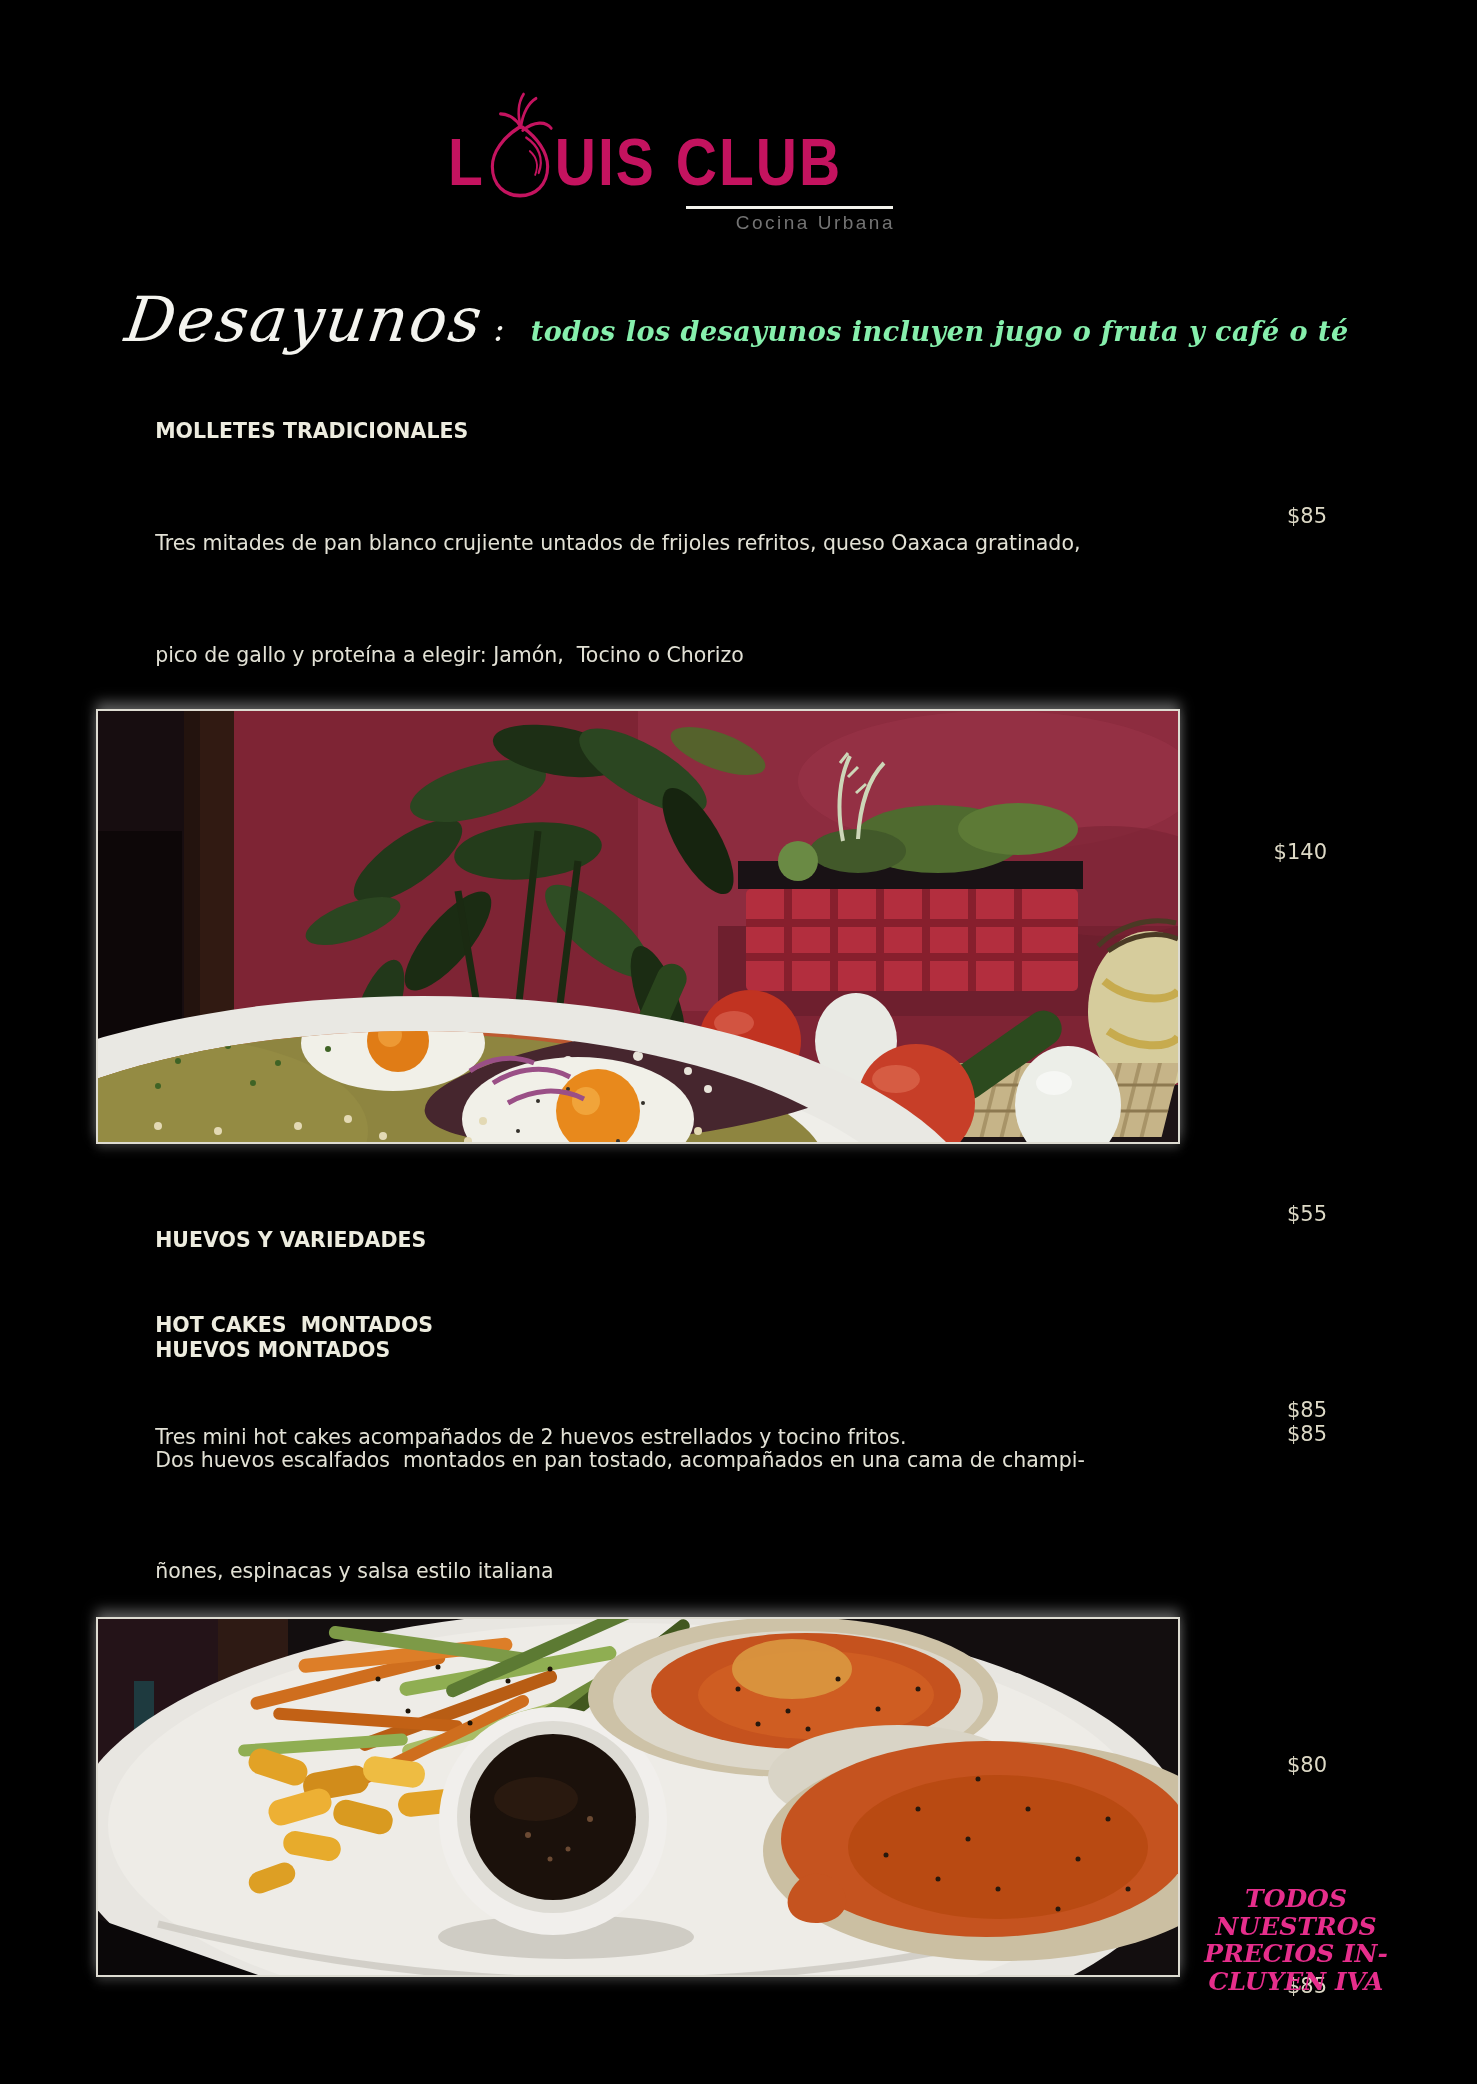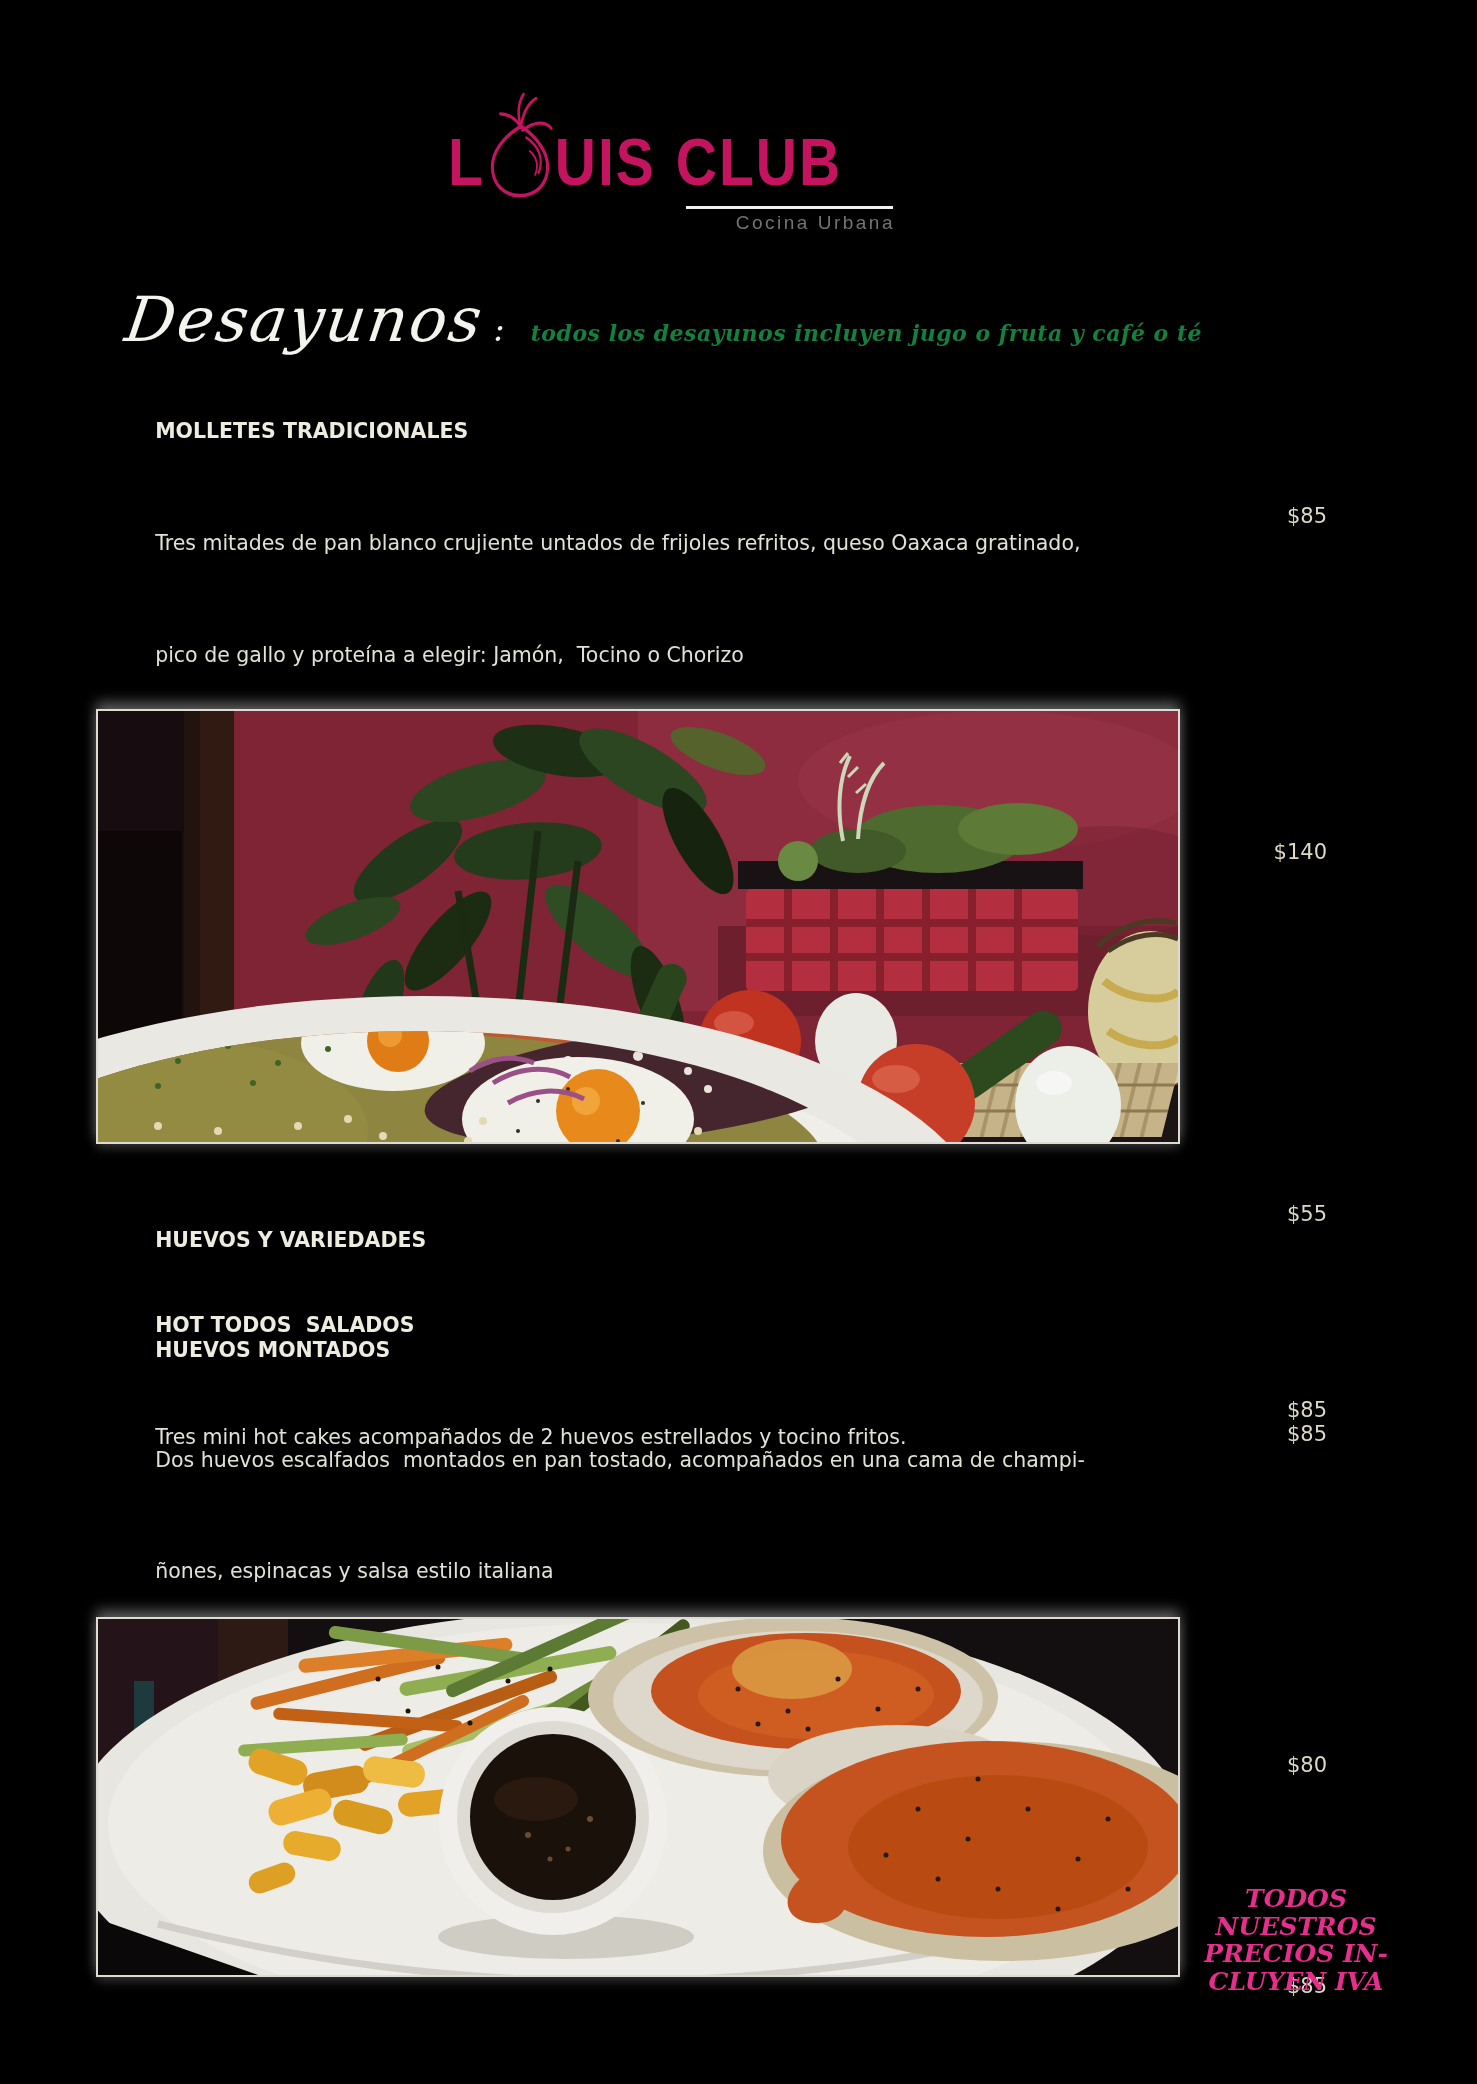--- a/index.html
+++ b/index.html
@@ -16,21 +16,21 @@
   .logo-underline{position:absolute;right:55px;top:106px;width:207px;height:3px;background:#f2f2ec;}
   .logo-tagline{position:absolute;right:53px;top:112px;font-family:"Liberation Sans",sans-serif;
                 font-size:19px;letter-spacing:2.5px;color:#737373;}
 
   
   .heading{position:absolute;left:126px;top:283px;display:flex;align-items:baseline;}
   .script-title{font-family:"DejaVu Serif",serif;font-style:italic;font-weight:400;
                 font-size:62px;color:#f4f4ef;letter-spacing:2px;transform:skewX(-8deg);}
   .colon{font-family:"DejaVu Serif",serif;font-style:italic;font-size:34px;color:#f4f4ef;margin-left:10px;}
   .subtitle{margin-left:26px;font-family:"DejaVu Serif",serif;font-style:italic;font-weight:700;
-            font-size:22px;color:#15803d;letter-spacing:0.5px;}
+            font-size:27px;color:#86efac;letter-spacing:0.5px;}
 
   
   .menu-section{position:absolute;left:103px;width:1224px;}
   #section-1{top:389px;}
   #section-2{top:1199px;}
   #section-1 .row{line-height:28px;}
   #section-2 .row{line-height:27.6px;}
   .row{position:relative;white-space:pre;font-size:20.5px;color:#e2e1d5;}
   .row.header span.rowtext{font-weight:700;color:#edecdf;}
   .row.spacer{height:26px;}
@@ -120,21 +120,21 @@
       <div class="row header">
         <span class="rowtext">HOT CAKES DULCES</span>
         
       </div>
 
       <div class="row desc">
         <span class="price">$55</span>
       </div>
 
       <div class="row header">
-        <span class="rowtext">HOT TODOS  SALADOS</span>
+        <span class="rowtext">HOT CAKES  MONTADOS</span>
         
       </div>
 
       <div class="row desc">
         <span class="rowtext">Tres mini hot cakes acompañados de 2 huevos estrellados y tocino fritos.</span>
         <span class="price">$85</span>
       </div>
     </div>
 
   <div class="photo" id="photo-1">

